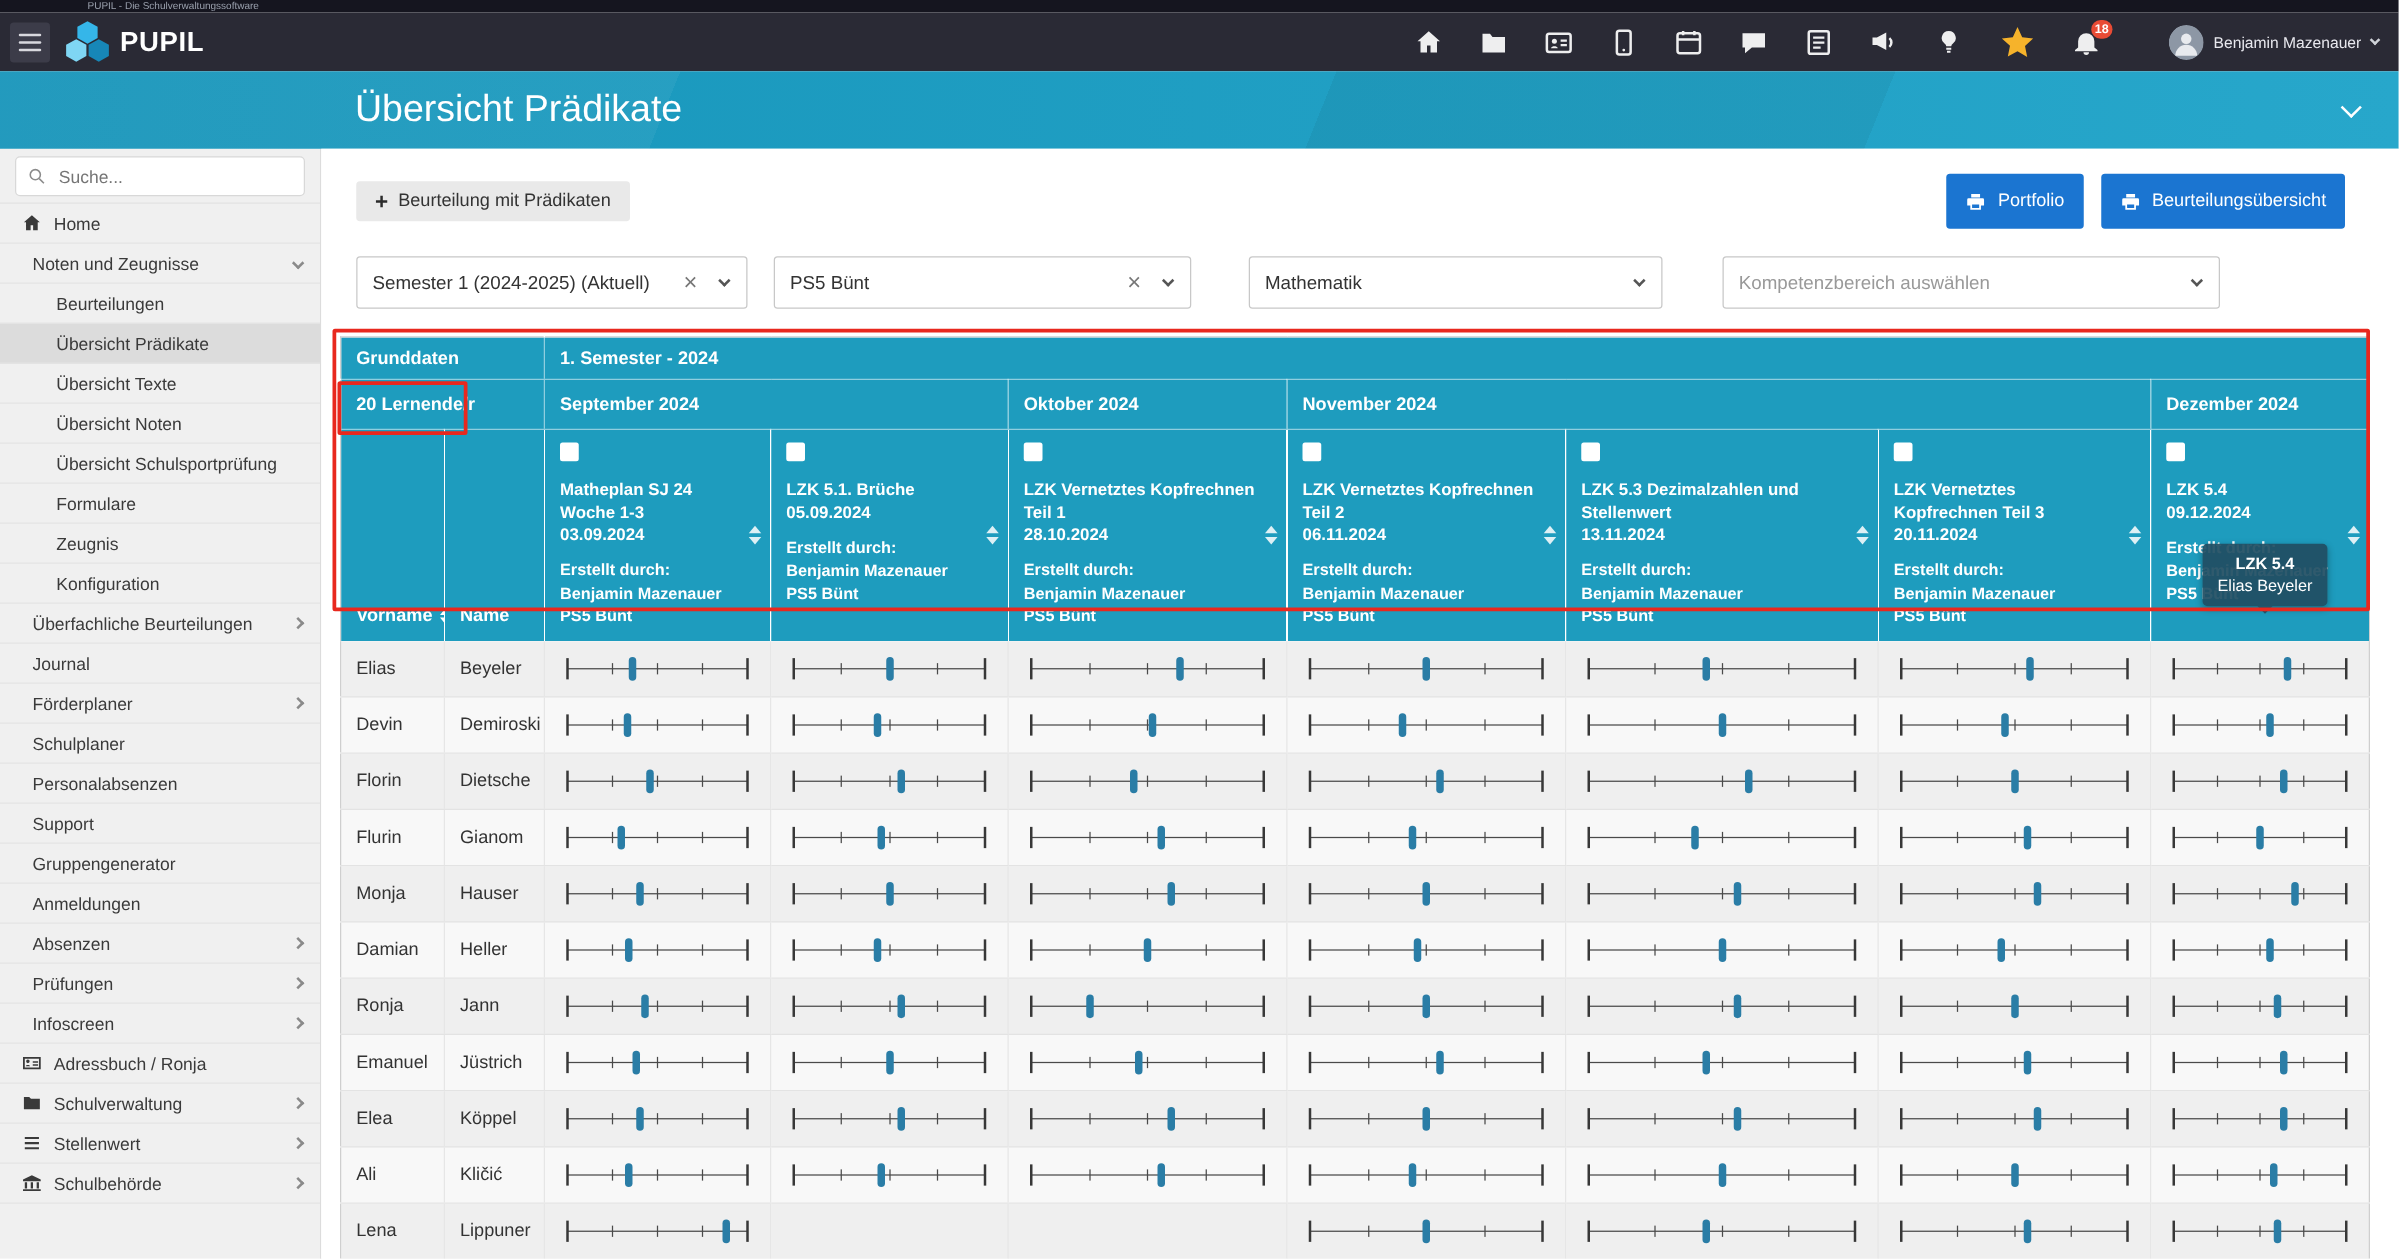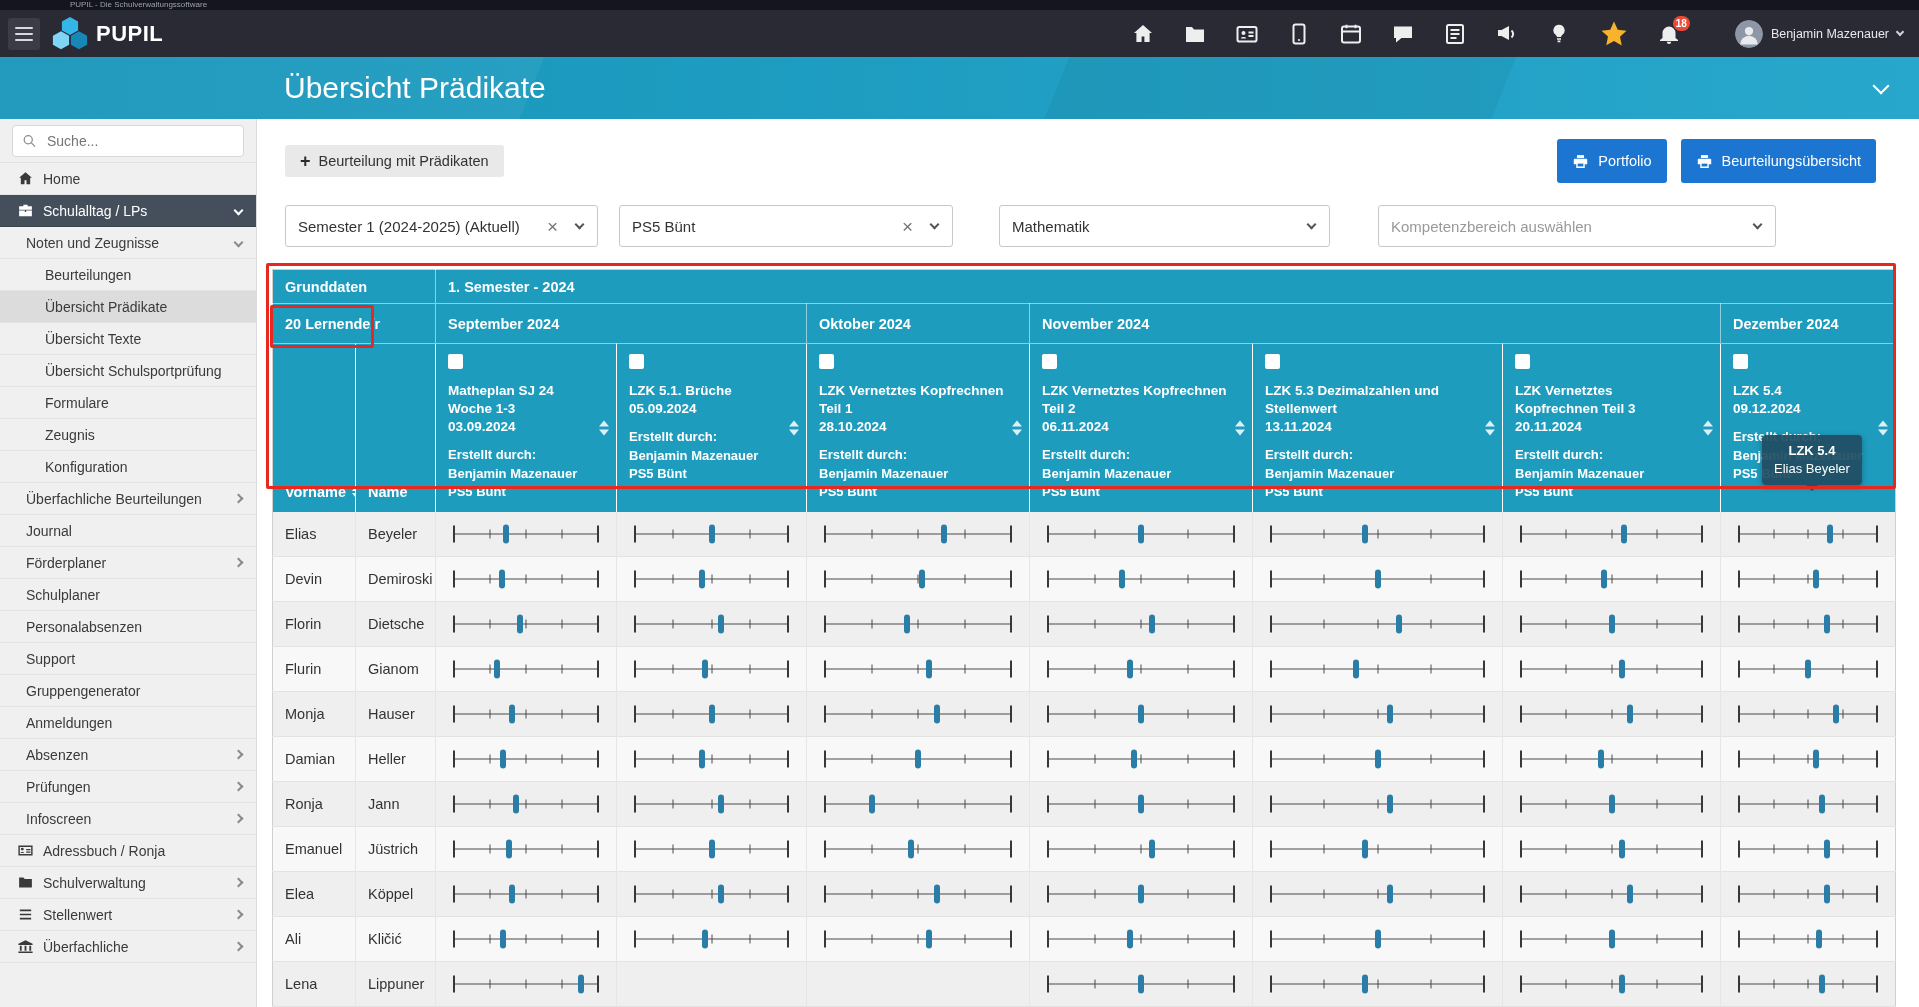--- a/index.html
+++ b/index.html
@@ -220,39 +220,35 @@
           </svg></span>
       <input class="search-input" type="text" placeholder="Suche..." style="">
     </div>
     <div class="menu">
         <div class="sb-item lvl0">
           <svg class="sb-ico" viewBox="0 0 24 24">
             <path d="M12 3 3 11h2.4v9h5.2v-5.6h2.8V20h5.2v-9H21z"></path>
           </svg>
           <span class="sb-label">Home</span>
         </div>
-        <div class="sb-item lvl0 active-dark">
-          <svg class="sb-ico" viewBox="0 0 24 24">
-            <path d="M9 6V4h6v2h6v5H3V6zM3 12h8v2.2h2V12h8v8H3z"></path>
-          </svg>
-          <span class="sb-label">Schulalltag / LPs</span>
-          <span class="chev down sb-chev"></span>
-        </div>
         <div class="sb-item lvl1">
           <span class="sb-label">Noten und Zeugnisse</span>
           <span class="chev down sb-chev"></span>
         </div>
         <div class="sb-item lvl2">
           <span class="sb-label">Beurteilungen</span>
         </div>
         <div class="sb-item lvl2 selected">
           <span class="sb-label">Übersicht Prädikate</span>
         </div>
         <div class="sb-item lvl2">
           <span class="sb-label">Übersicht Texte</span>
+        </div>
+        <div class="sb-item lvl2">
+          <span class="sb-label">Übersicht Noten</span>
         </div>
         <div class="sb-item lvl2">
           <span class="sb-label">Übersicht Schulsportprüfung</span>
         </div>
         <div class="sb-item lvl2">
           <span class="sb-label">Formulare</span>
         </div>
         <div class="sb-item lvl2">
           <span class="sb-label">Zeugnis</span>
         </div>
@@ -314,21 +310,21 @@
           <svg class="sb-ico" viewBox="0 0 24 24">
             <path d="M4 5h16v2.4H4zm0 5.8h16v2.4H4zm0 5.8h16V19H4z"></path>
           </svg>
           <span class="sb-label">Stellenwert</span>
           <span class="chev right sb-chev"></span>
         </div>
         <div class="sb-item lvl0">
           <svg class="sb-ico" viewBox="0 0 24 24">
             <path d="M12 3 2 8v2h20V8zM4 11h2.6v7H4zm6.7 0h2.6v7h-2.6zm6.7 0H20v7h-2.6zM2 19h20v2H2z"></path>
           </svg>
-          <span class="sb-label">Überfachliche</span>
+          <span class="sb-label">Schulbehörde</span>
           <span class="chev right sb-chev"></span>
         </div>
       </div>
   </div>
 
   <div class="main">
     <div class="toolbar-row">
       <button class="btn-light">
         <span class="plus">+</span>
         <span>Beurteilung mit Prädikaten</span>

